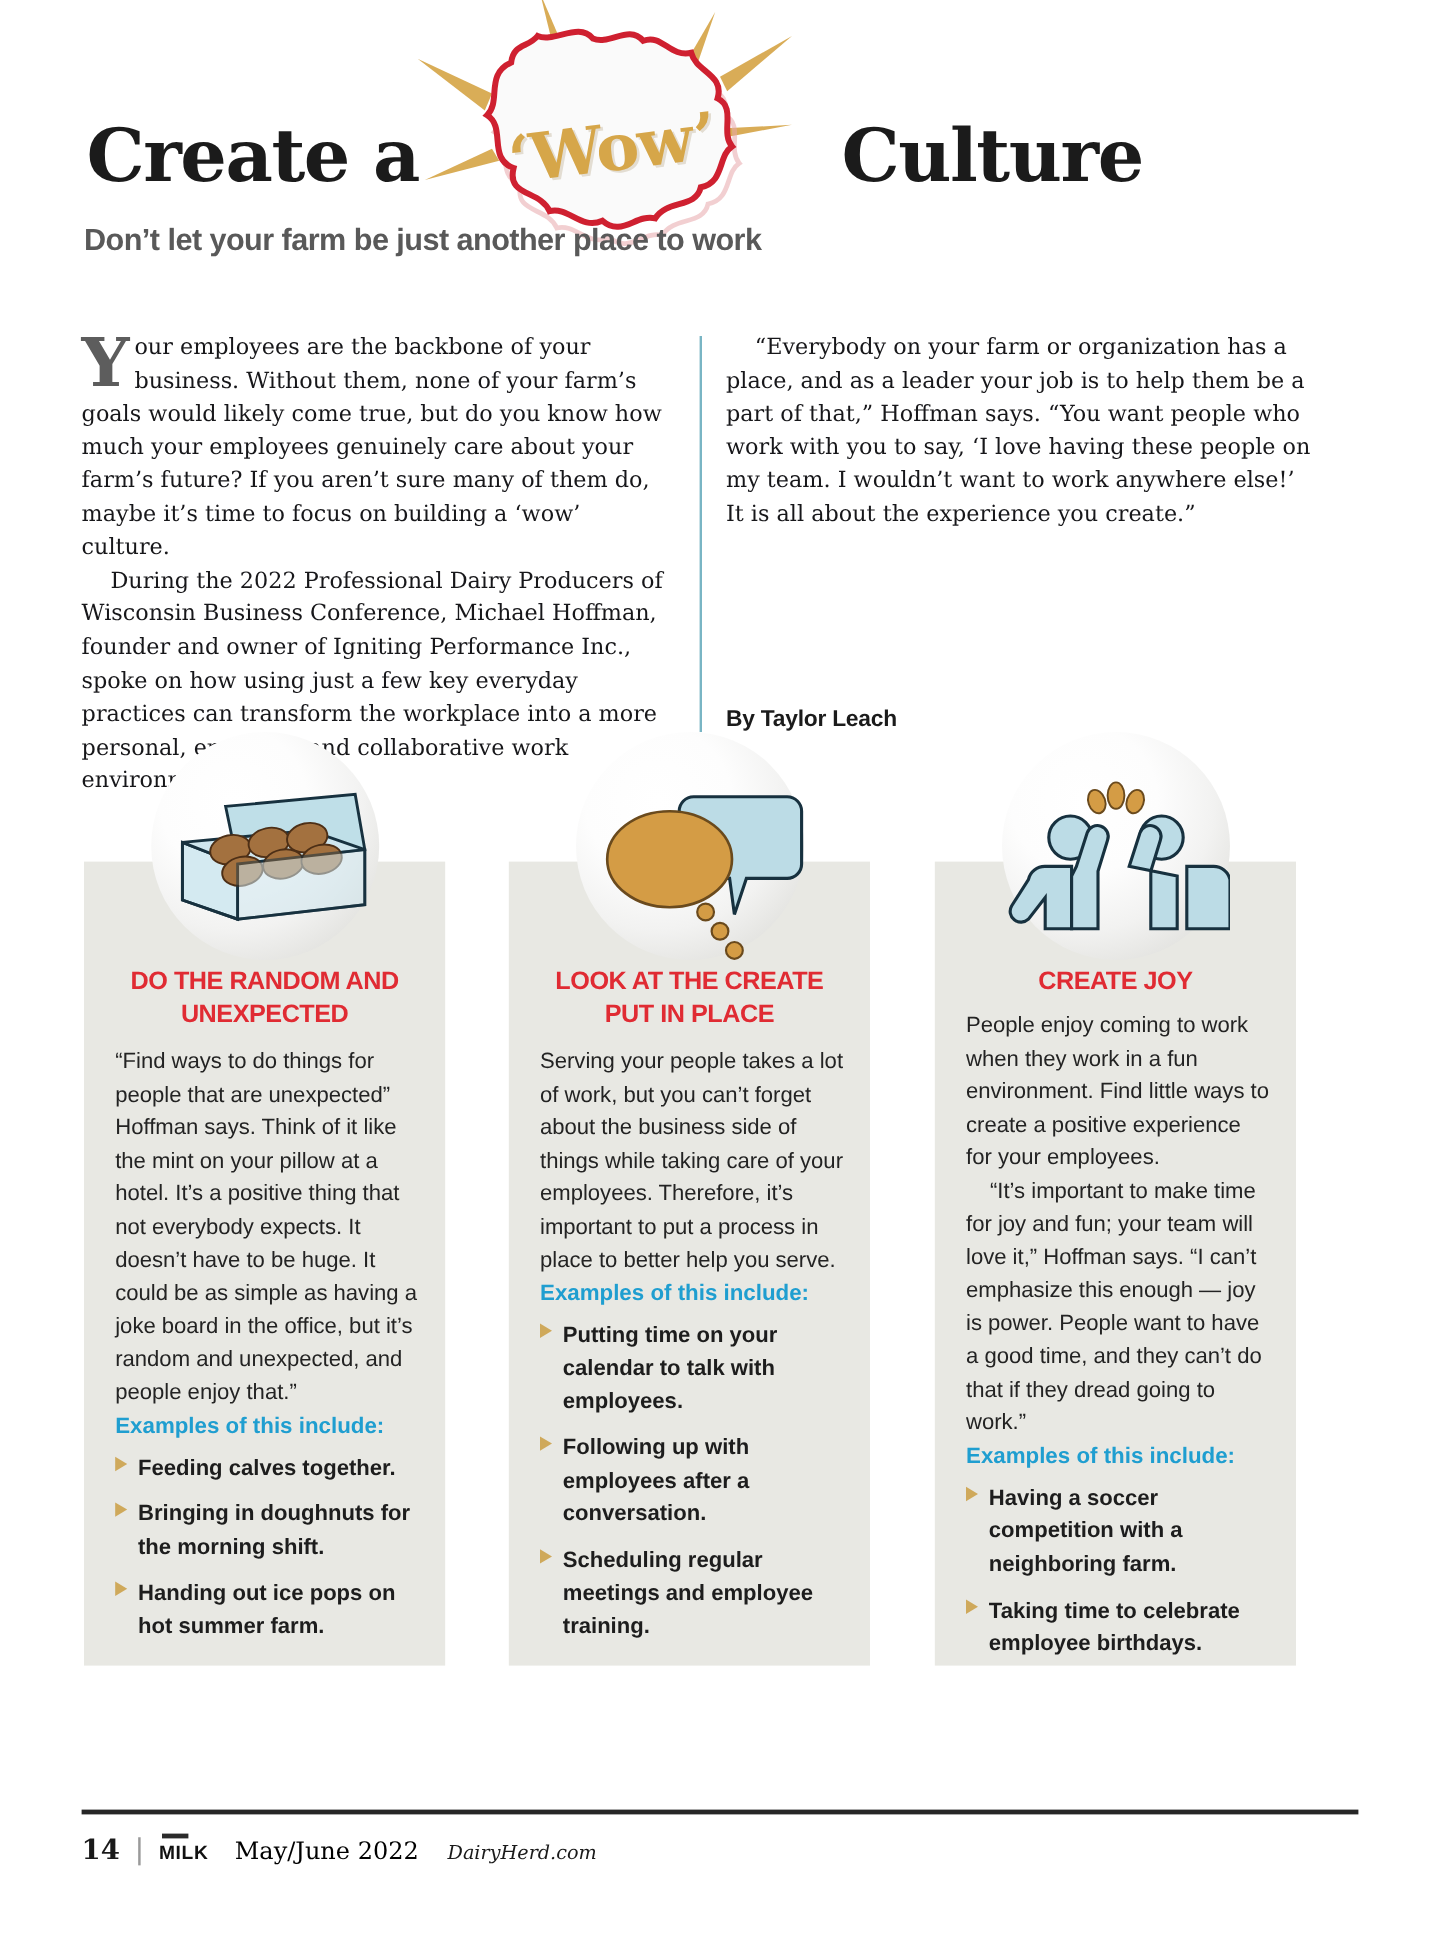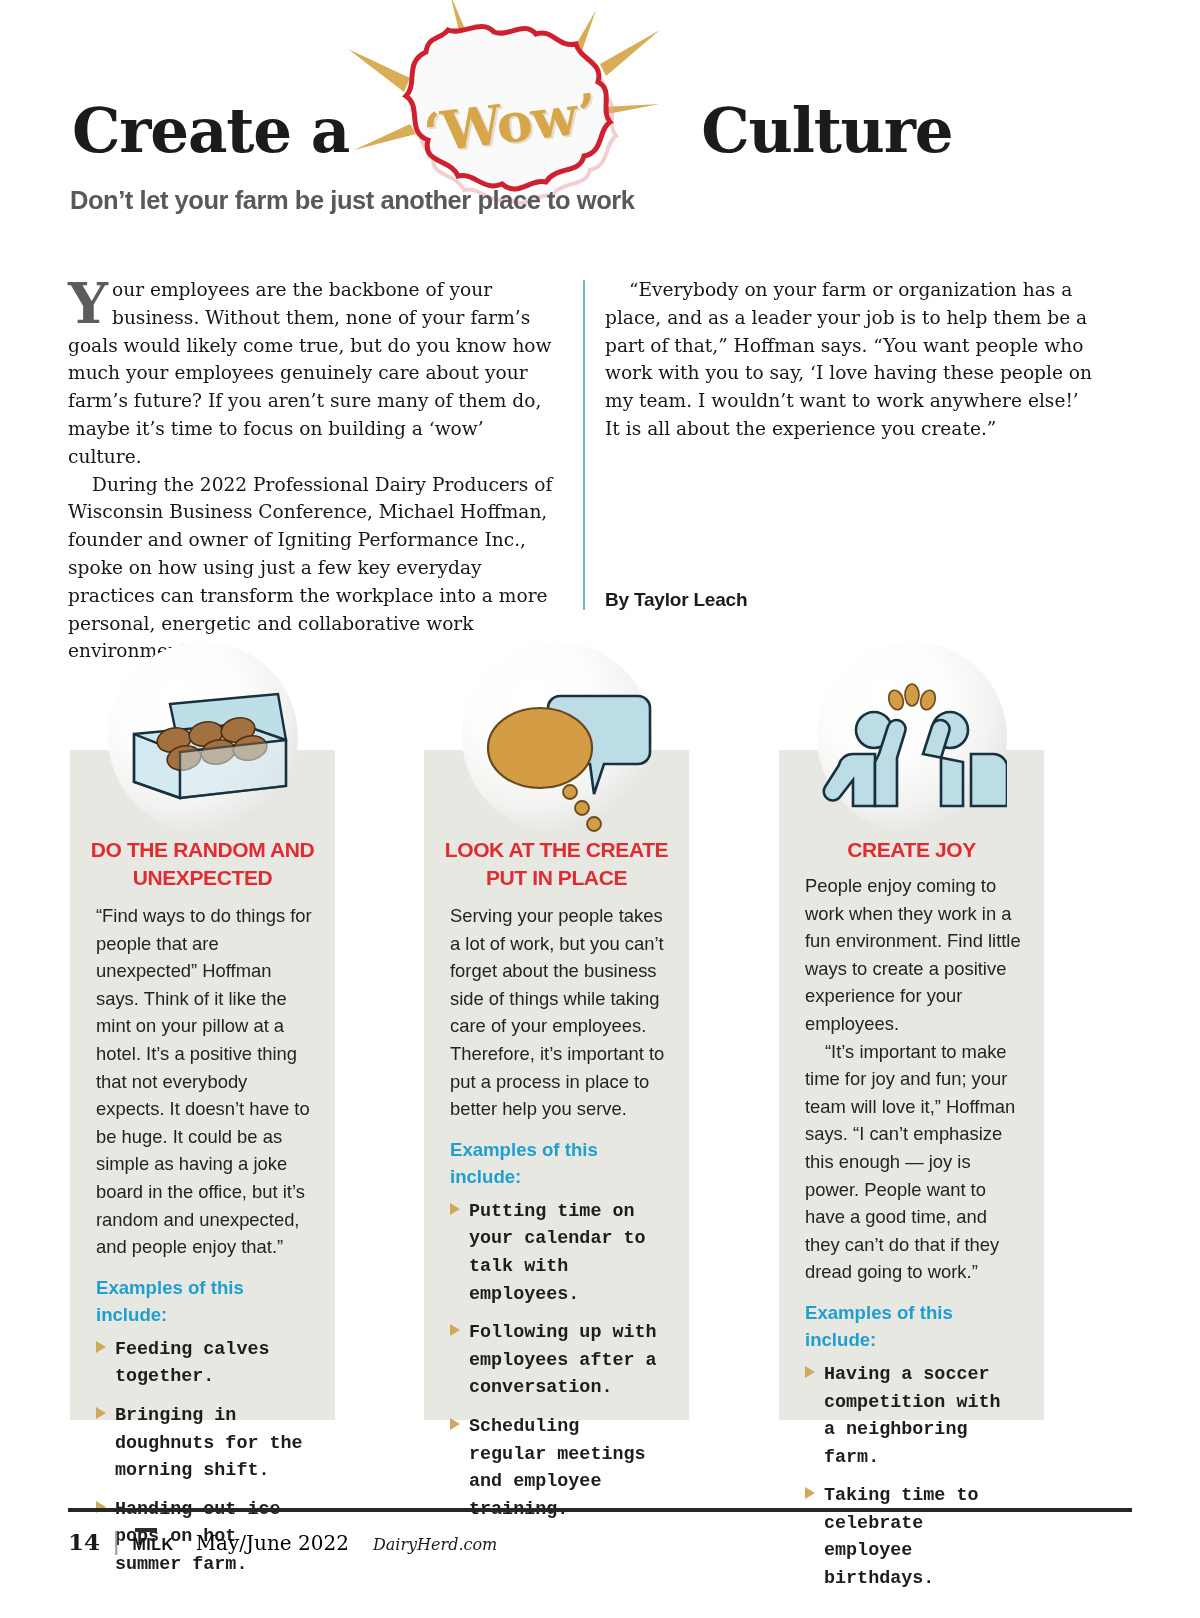--- a/index.html
+++ b/index.html
@@ -135,22 +135,22 @@
   
   .cards {
     position: absolute;
     left: 0;
     top: 0;
     width: 1200px;
     height: 1618px;
   }
   .card {
     position: absolute;
-    top: 750px;
-    width: 265px;
+    top: 718px;
+    width: 301px;
     height: 670px;
     background: #e8e8e3;
   }
   .card.c1 { left: 70px; }
   .card.c2 { left: 424px; }
   .card.c3 { left: 779px; }
 
   .orb {
     position: absolute;
     top: -108px;
@@ -191,32 +191,31 @@
   .card.c3 .card-body { top: 122px; }
   .card-body p { margin: 0; }
   .card-body p.indent { text-indent: 20px; }
 
   .ex-label {
     font-family: "Liberation Sans", sans-serif;
     font-weight: bold;
     font-size: 18.6px;
     line-height: 27px;
     color: #1f9ed0;
-    margin-top: 13px;
   }
   ul.bullets {
     list-style: none;
     margin: 8px 0 0 0;
     padding: 0;
   }
   ul.bullets li {
     position: relative;
     padding-left: 19px;
     margin-bottom: 11px;
-    font-family: Liberation Mono, monospace;
+    font-family: Liberation Sans, sans-serif;
     font-weight: bold;
     font-size: 18.4px;
     line-height: 27.6px;
     color: #1d1d1d;
   }
   ul.bullets li .arrow {
     position: absolute;
     left: 0;
     top: 5px;
     width: 0; height: 0;

